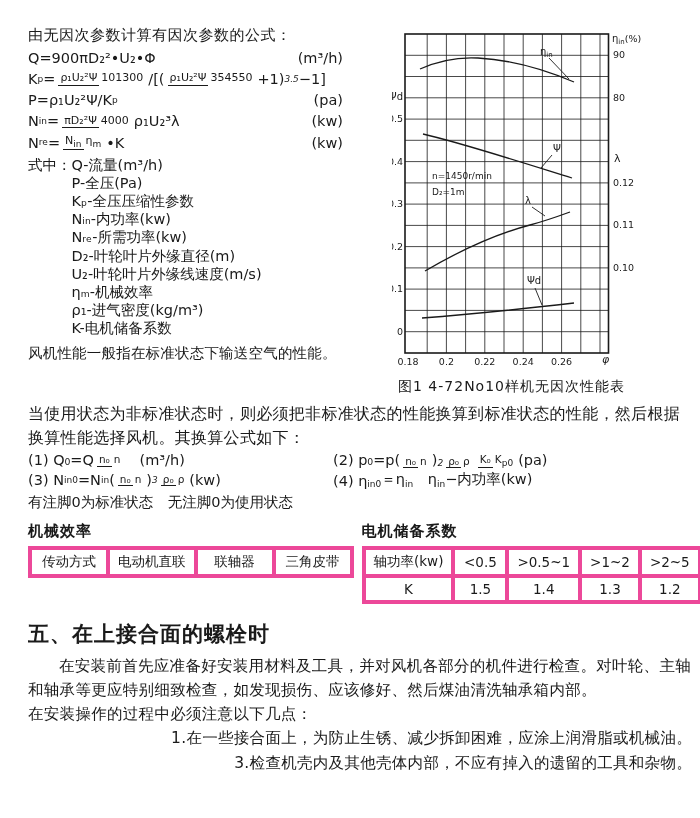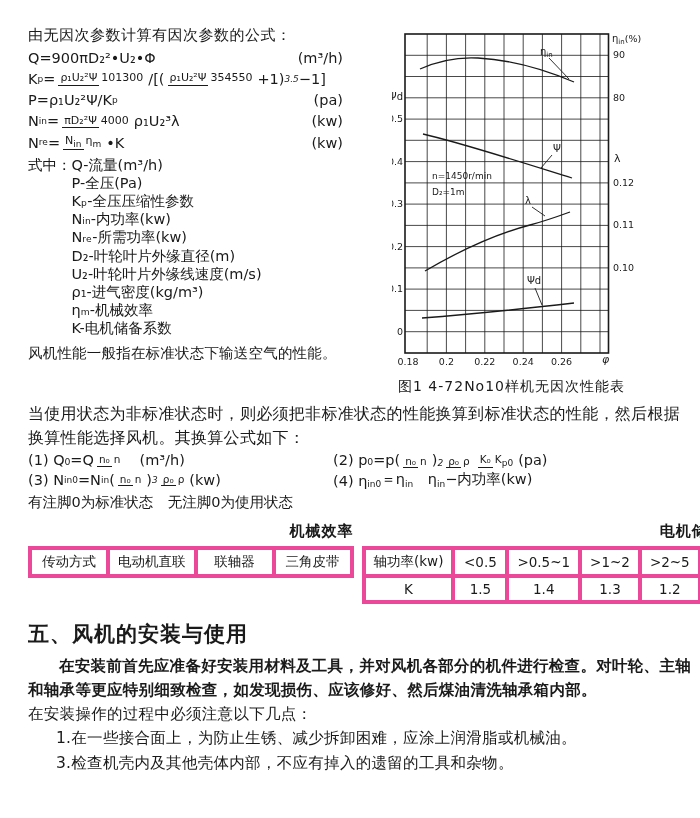--- a/index.html
+++ b/index.html
@@ -26,29 +26,29 @@
   svg{font-family:"DejaVu Sans",sans-serif;}
   .caption{font-size:14px;margin-top:2px;margin-left:6px;letter-spacing:1px;white-space:nowrap;}
   .conv-para{font-size:16px;line-height:24px;margin-top:6px;width:662px;letter-spacing:0.3px;}
   .conv-row{display:flex;font-size:14.5px;align-items:center;margin:2px 0;}
   .conv-row .c-left{width:305px;display:flex;align-items:center;}
   .conv-row .c-right{display:flex;align-items:flex-end;}
   .conv-row .frac{font-size:10.5px;}
   .footnote{font-size:14.5px;margin-top:4px;}
   .tables{display:flex;margin-top:10px;gap:8px;}
   .tbl-group{flex:0 0 auto;}
-  .tbl-title{text-align:right;font-weight:bold;font-size:15px;margin-bottom:5px;letter-spacing:1px;}
+  .tbl-title{text-align:left;font-weight:bold;font-size:15px;margin-bottom:5px;letter-spacing:1px;}
   table{border-collapse:collapse;font-size:13.5px;}
   th,td{border:4px solid #ec4899;text-align:center;padding:3px 8px;font-weight:normal;}
   .mech-table th,.mech-table td{min-width:58px;}
   .motor-table th,.motor-table td{min-width:34px;}
   .sec-title{font-size:21px;font-weight:bold;margin:16px 0 6px 0;letter-spacing:1px;}
   .para{font-size:15.5px;line-height:24px;width:664px;letter-spacing:0.3px;}
-  .para.indent{text-indent:2em;font-weight:bold;}
-  .num-list div{font-size:15.5px;line-height:25px;margin-left:1.8em;letter-spacing:0.3px;}
+  .para.indent{text-indent:2em;}
+  .num-list div{font-size:15.5px;line-height:25px;margin-left:1.8em;letter-spacing:0.3px;text-align:right;}
 </style>
 </head>
 <body>
 
 <div class="page">
 
   <div class="top">
     <div class="left-col">
       <div class="intro">由无因次参数计算有因次参数的公式：</div>
 
@@ -108,22 +108,22 @@
       <div class="shizhong">
         <span class="lbl">式中：</span>
         <div class="def-list">
           <div>Q-流量(m³/h)</div>
           <div>P-全压(Pa)</div>
           <div>Kₚ-全压压缩性参数</div>
           <div>Nᵢₙ-内功率(kw)</div>
           <div>Nᵣₑ-所需功率(kw)</div>
           <div>D₂-叶轮叶片外缘直径(m)</div>
           <div>U₂-叶轮叶片外缘线速度(m/s)</div>
+          <div>ηₘ-机械效率</div>
           <div>ρ₁-进气密度(kg/m³)</div>
-          <div>ηₘ-机械效率</div>
           <div>K-电机储备系数</div>
         </div>
       </div>
 
       <div class="perf-line">风机性能一般指在标准状态下输送空气的性能。</div>
     </div>
 
     <div class="right-col">
       <div class="chart-wrap">
         <svg width="302" height="346" viewBox="0 0 302 346">
@@ -301,21 +301,21 @@
           <td>1.4</td>
           <td>1.3</td>
           <td>1.2</td>
           <td>1.15</td>
         </tr>
       </tbody>
         </table>
     </div>
   </div>
 
-  <div class="sec-title">五、风机的安装与使用</div>
+  <div class="sec-title">五、在上接合面的螺栓时</div>
   <div class="para indent">在安装前首先应准备好安装用材料及工具，并对风机各部分的机件进行检查。对叶轮、主轴和轴承等更应特别细致检查，如发现损伤、应该修好、然后煤油清洗轴承箱内部。</div>
   <div class="para">在安装操作的过程中必须注意以下几点：</div>
   <div class="num-list">
     <div>1.在一些接合面上，为防止生锈、减少拆卸困难，应涂上润滑脂或机械油。</div>
     <div>3.检查机壳内及其他壳体内部，不应有掉入的遗留的工具和杂物。</div>
   </div>
 
 </div>
 
 </body></html>

